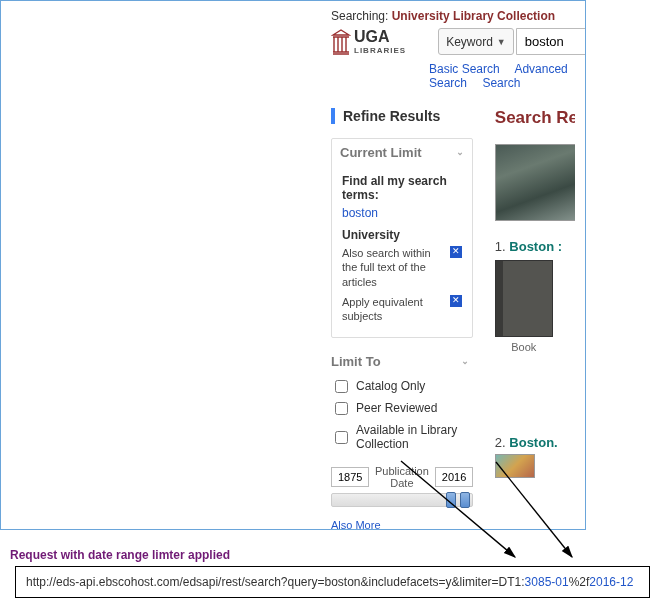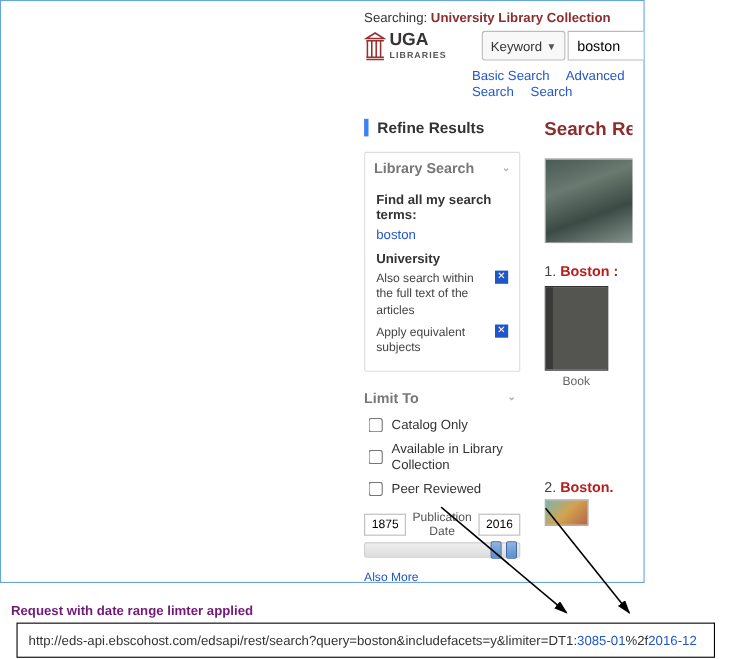--- a/index.html
+++ b/index.html
@@ -39,21 +39,21 @@
   .date-label { font-size: 11px; color: #555; margin: 0 6px; flex: 1; text-align: center; }
   .slider-bar { height: 14px; background: linear-gradient(#eee,#ddd); border: 1px solid #ccc; border-radius: 2px; margin-top: 4px; position: relative; }
   .slider-handle { width: 10px; height: 16px; background: linear-gradient(#8fb5e3,#5a8ed1); border: 1px solid #406aa0; border-radius: 2px; position: absolute; top: -2px; }
   .slider-handle.h1 { right: 16px; }
   .slider-handle.h2 { right: 2px; }
   .show-more { color: #2156c9; font-size: 11px; margin-top: 12px; cursor: pointer; }
   .results { margin-left: 22px; width: 120px; overflow: hidden; }
   .results-title { color: #8a2e2e; font-weight: bold; font-size: 17px; margin-bottom: 16px; white-space: nowrap; }
   .hero-img { width: 105px; height: 77px; background: linear-gradient(160deg,#4a5a55 0%, #6a7a70 30%, #3b4a44 60%, #94a29c 100%); border: 1px solid #999; margin-bottom: 18px; }
   .resnum { font-size: 13px; color: #444; }
-  .resnum a { color: #b91c1c; font-weight: bold; text-decoration: none; }
+  .resnum a { color: #0f766e; font-weight: bold; text-decoration: none; }
   .book-cover { width: 58px; height: 77px; background: linear-gradient(90deg,#3a3a38 0%, #3a3a38 12%, #545450 12%, #545450 100%); border: 1px solid #333; margin-top: 6px; }
   .caption { font-size: 11px; color: #666; text-align: center; width: 58px; margin-top: 4px; }
   .little-thumb { width: 40px; height: 24px; background: linear-gradient(135deg,#79b6b1,#d3a34f,#b5664a); border: 1px solid #999; margin-top: 4px; }
   .caption-under { font-size: 12px; font-weight: bold; color: #701a75; margin-top: 18px; margin-left: 10px; }
   .url-box { border: 1.5px solid #000; width: 635px; margin-left: 15px; margin-top: 4px; padding: 8px 10px; font-size: 12px; font-family: Arial, sans-serif; }
   .url-box .hl { color: #2156c9; }
   svg.overlay { position: absolute; top: 0; left: 0; pointer-events: none; }
 </style>
 </head>
 <body>
@@ -87,21 +87,21 @@
       <span>Search</span>
     </div>
   </div>
 
   <div class="main">
     <div class="sidebar">
       <div class="refine-title">Refine Results</div>
 
       <div class="panel">
         <div class="panel-header">
-          <span>Library Search</span>
+          <span>Current Limit</span>
           <span class="caret">⌄</span>
         </div>
         <div class="panel-body">
           <div class="fld-title">Find all my search terms:</div>
           <div class="term">boston</div>
           <div class="subhead">University</div>
           <div class="expander-row">
             <span>Also search within the full text of the articles</span>
             <span class="xbox">✕</span>
           </div>
@@ -115,25 +115,25 @@
       <div class="limit-header">
         <span>Limit To</span>
         <span class="caret">⌄</span>
       </div>
       <div class="check-row">
         <input type="checkbox" style="">
         <span>Catalog Only</span>
       </div>
       <div class="check-row">
         <input type="checkbox" style="">
-        <span>Available in Library Collection</span>
+        <span>Peer Reviewed</span>
       </div>
       <div class="check-row">
         <input type="checkbox" style="">
-        <span>Peer Reviewed</span>
+        <span>Available in Library Collection</span>
       </div>
 
       <div class="date-row">
         <input class="date-box" value="1875" style="">
         <span class="date-label">Publication Date</span>
         <input class="date-box" value="2016" style="">
       </div>
       <div class="slider-bar">
         <div class="slider-handle h1"></div>
         <div class="slider-handle h2"></div>

